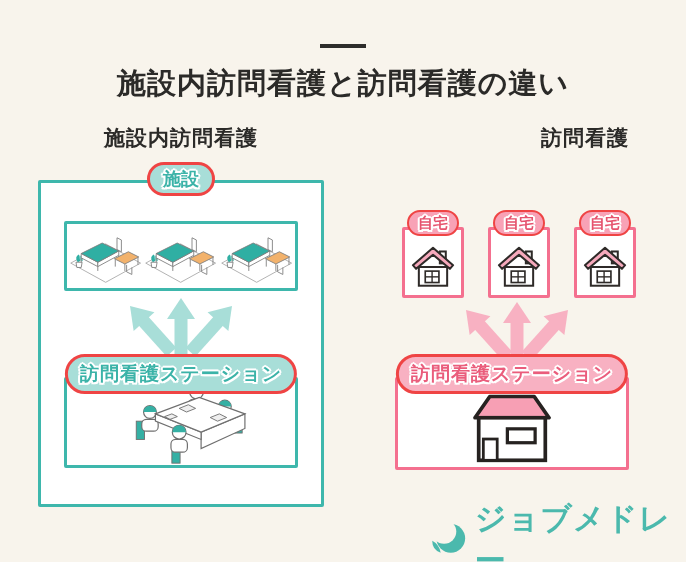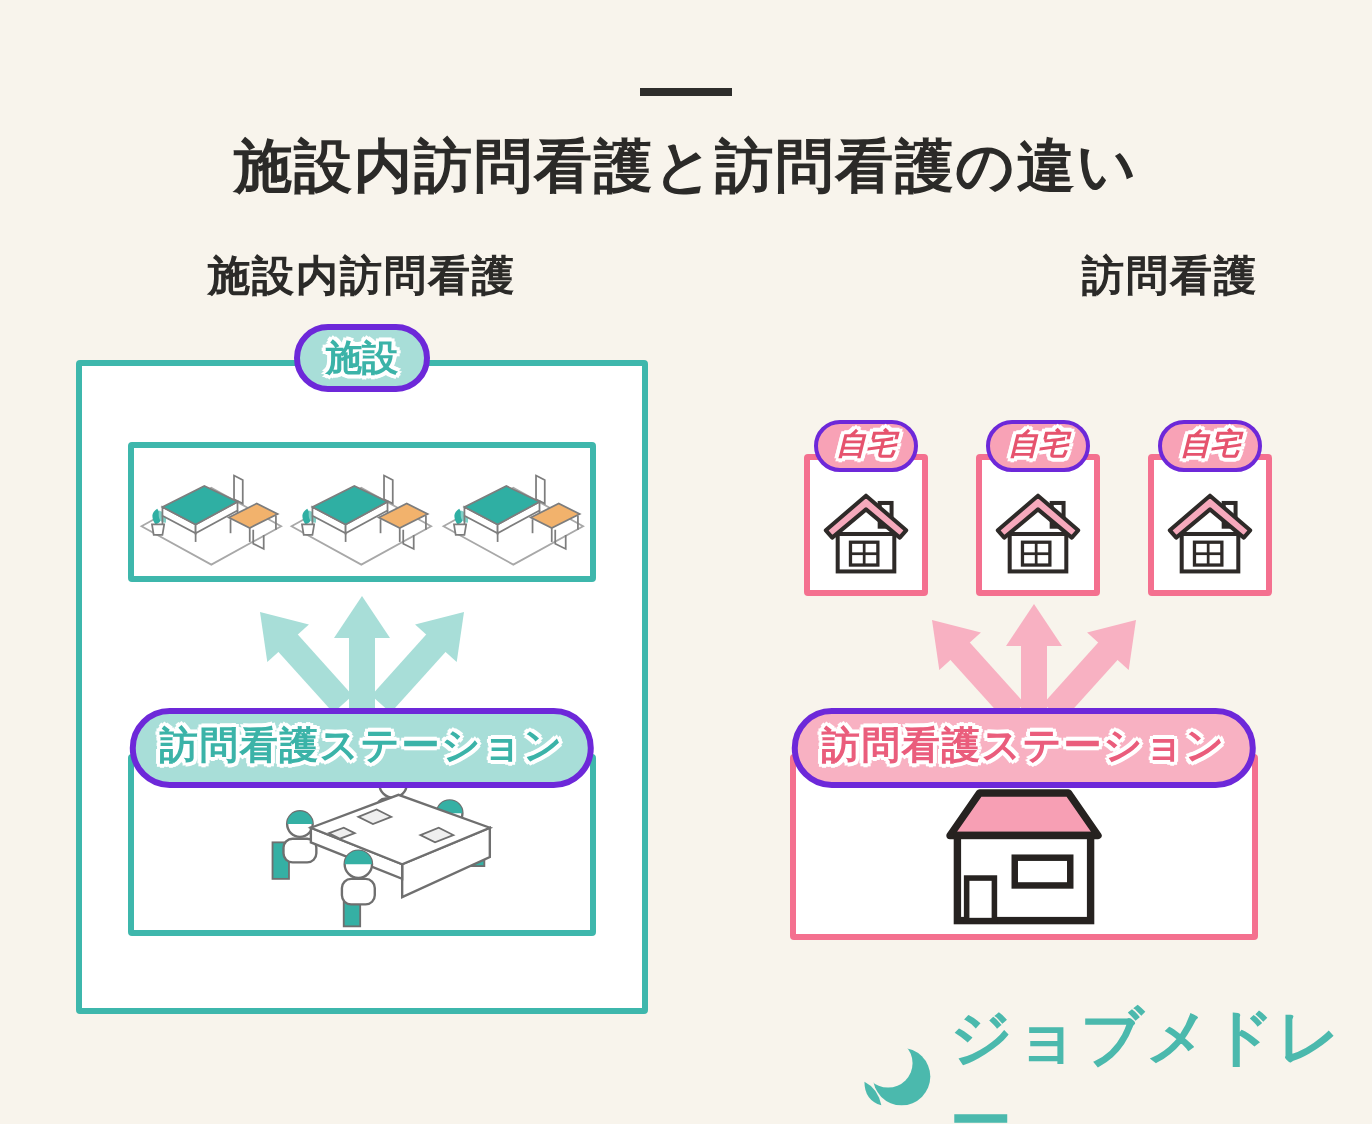--- a/index.html
+++ b/index.html
@@ -24,26 +24,26 @@
   .box.pink{border:3px solid #f4708f;}
   #facility-box{left:38px;top:180px;width:286px;height:327px;}
   #room-box{left:64px;top:221px;width:234px;height:70px;display:flex;align-items:flex-end;justify-content:center;gap:2px;padding:4px 2px 3px;}
   #left-station-box{left:64px;top:377px;width:234px;height:91px;display:flex;align-items:center;justify-content:center;}
   .home-box{top:227px;width:62px;height:71px;display:flex;align-items:flex-end;justify-content:center;padding-bottom:7px;}
   #home-box-1{left:402px;} #home-box-2{left:488px;} #home-box-3{left:574px;}
   #right-station-box{left:395px;top:377px;width:234px;height:93px;display:flex;align-items:center;justify-content:center;padding-top:6px;}
   
   .badge{
     position:absolute;transform:translateX(-50%);z-index:3;
-    border:3px solid #6d28d9;border-radius:20px;display:inline-block;white-space:nowrap;
+    border:3px solid #ef4444;border-radius:20px;display:inline-block;white-space:nowrap;
     font-weight:800;line-height:1.35;
   }
   .badge.teal{background:#a8ded8;color:#3bb3a8;}
   .badge.pinklight{background:#f8b1c2;color:#ea5d7c;}
-  .badge.pinkdeep{background:#f8a2b6;color:#e6536e;font-style:italic;}
+  .badge.pinkdeep{background:#f8a2b6;color:#e6536e;}
   .wout{text-shadow:2px 0 0 #fff,-2px 0 0 #fff,0 2px 0 #fff,0 -2px 0 #fff,
         1.5px 1.5px 0 #fff,-1.5px 1.5px 0 #fff,1.5px -1.5px 0 #fff,-1.5px -1.5px 0 #fff;}
   .badge.small{font-size:18px;padding:2px 13px;}
   .badge.station{font-size:19px;padding:4px 12px;letter-spacing:1px;}
   .badge.home{font-size:15px;padding:1px 9px;border-width:2.5px;border-radius:14px;}
   #facility-badge{left:181px;top:162px;}
   #room-badge{left:181px;top:204px;}
   #left-station-badge{left:181px;top:354px;}
   #right-station-badge{left:512px;top:354px;}
   #home-badge-1{left:433px;top:210px;}

